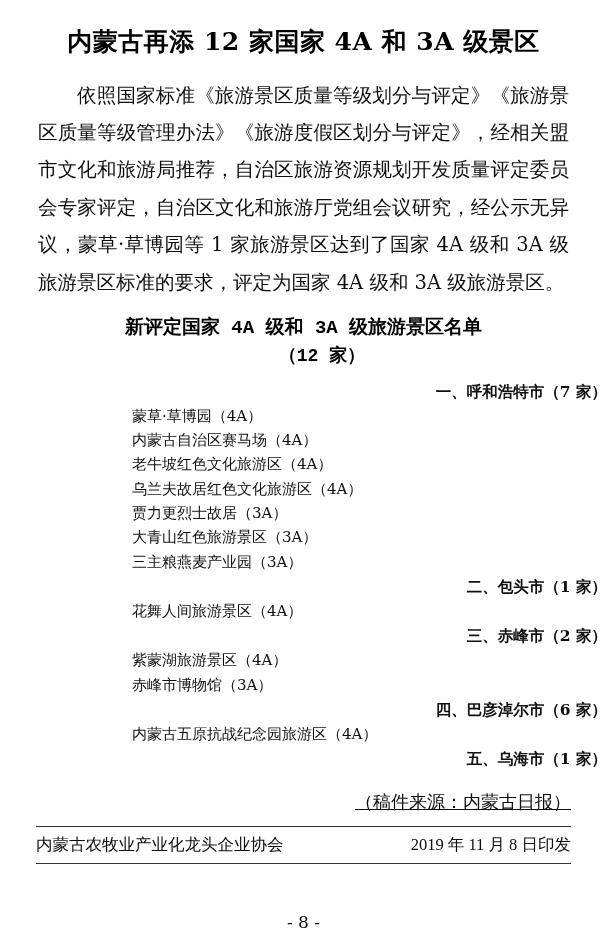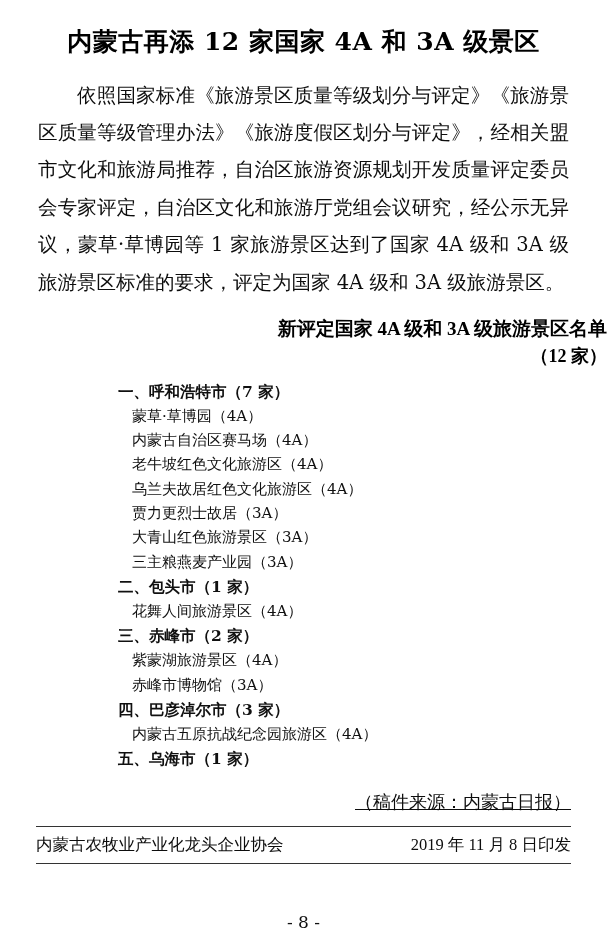--- a/index.html
+++ b/index.html
@@ -40,26 +40,26 @@
     text-justify: inter-ideograph;
     text-indent: 2em;
     color: #0d0d0d;
     font-family: "DejaVu Serif", serif;
   }
   .list-block {
     margin: 14px 0 0 0;
     padding: 0 0 0 0;
   }
   .list-title {
-    text-align: right;
+    text-align: center;
     font-weight: bold;
     font-size: 19px;
     line-height: 1.45;
     color: #000;
-    font-family: Liberation Serif, serif;
+    font-family: Liberation Mono, monospace;
   }
   .list-title .sub {
     display: block;
     font-size: 18px;
     font-weight: bold;
     margin-left: 37px;
   }
   .list-items {
     margin: 10px 0 0 0;
     padding: 0 0 0 118px;
@@ -68,20 +68,21 @@
     font-size: 15px;
     line-height: 1.62;
     color: #101010;
     white-space: nowrap;
     font-family: "DejaVu Serif", serif;
   }
   .li.group {
     font-weight: bold;
     font-size: 15.5px;
     padding-left: 0;
+    text-align: right;
   }
   .li.entry {
     padding-left: 14px;
   }
   .source-line {
     margin: 18px 36px 0 0;
     text-align: right;
     font-size: 18px;
     color: #0d0d0d;
     font-family: "DejaVu Serif", serif;
@@ -137,21 +138,21 @@
       <div class="li entry">老牛坡红色文化旅游区（4A）</div>
       <div class="li entry">乌兰夫故居红色文化旅游区（4A）</div>
       <div class="li entry">贾力更烈士故居（3A）</div>
       <div class="li entry">大青山红色旅游景区（3A）</div>
       <div class="li entry">三主粮燕麦产业园（3A）</div>
       <div class="li group">二、包头市（1 家）</div>
       <div class="li entry">花舞人间旅游景区（4A）</div>
       <div class="li group">三、赤峰市（2 家）</div>
       <div class="li entry">紫蒙湖旅游景区（4A）</div>
       <div class="li entry">赤峰市博物馆（3A）</div>
-      <div class="li group">四、巴彦淖尔市（3 家）</div>
+      <div class="li group">四、巴彦淖尔市（6 家）</div>
       <div class="li entry">内蒙古五原抗战纪念园旅游区（4A）</div>
       <div class="li group">五、乌海市（1 家）</div>
     </div>
   </div>
 
   <div class="source-line">（稿件来源：内蒙古日报）</div>
 
   <div class="footer-rule"></div>
   <div class="footer-row">
     <span>内蒙古农牧业产业化龙头企业协会</span>

